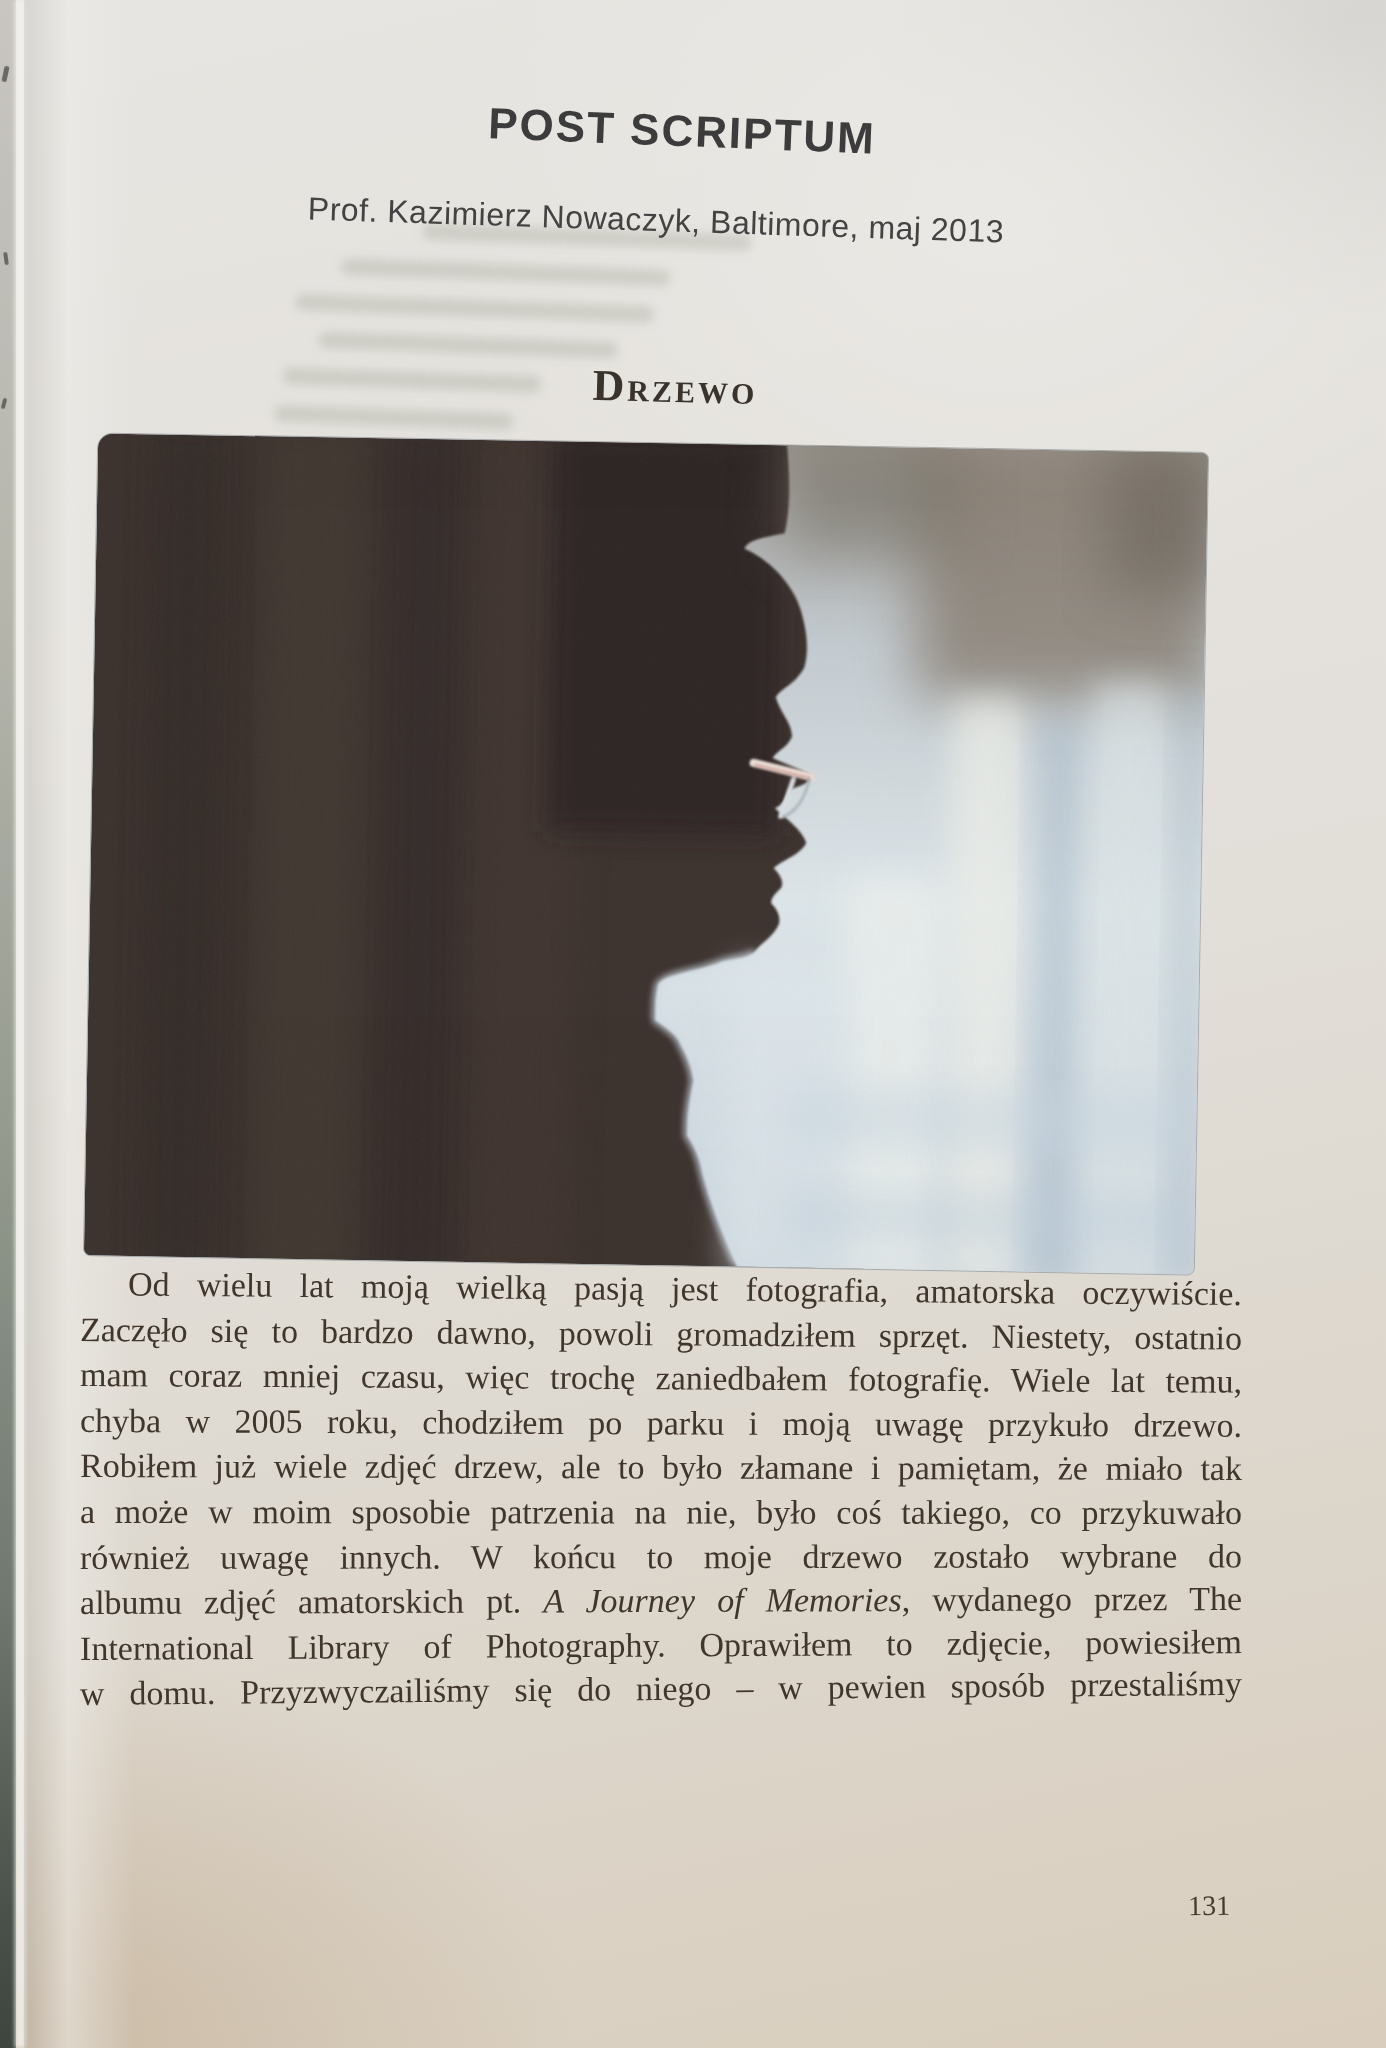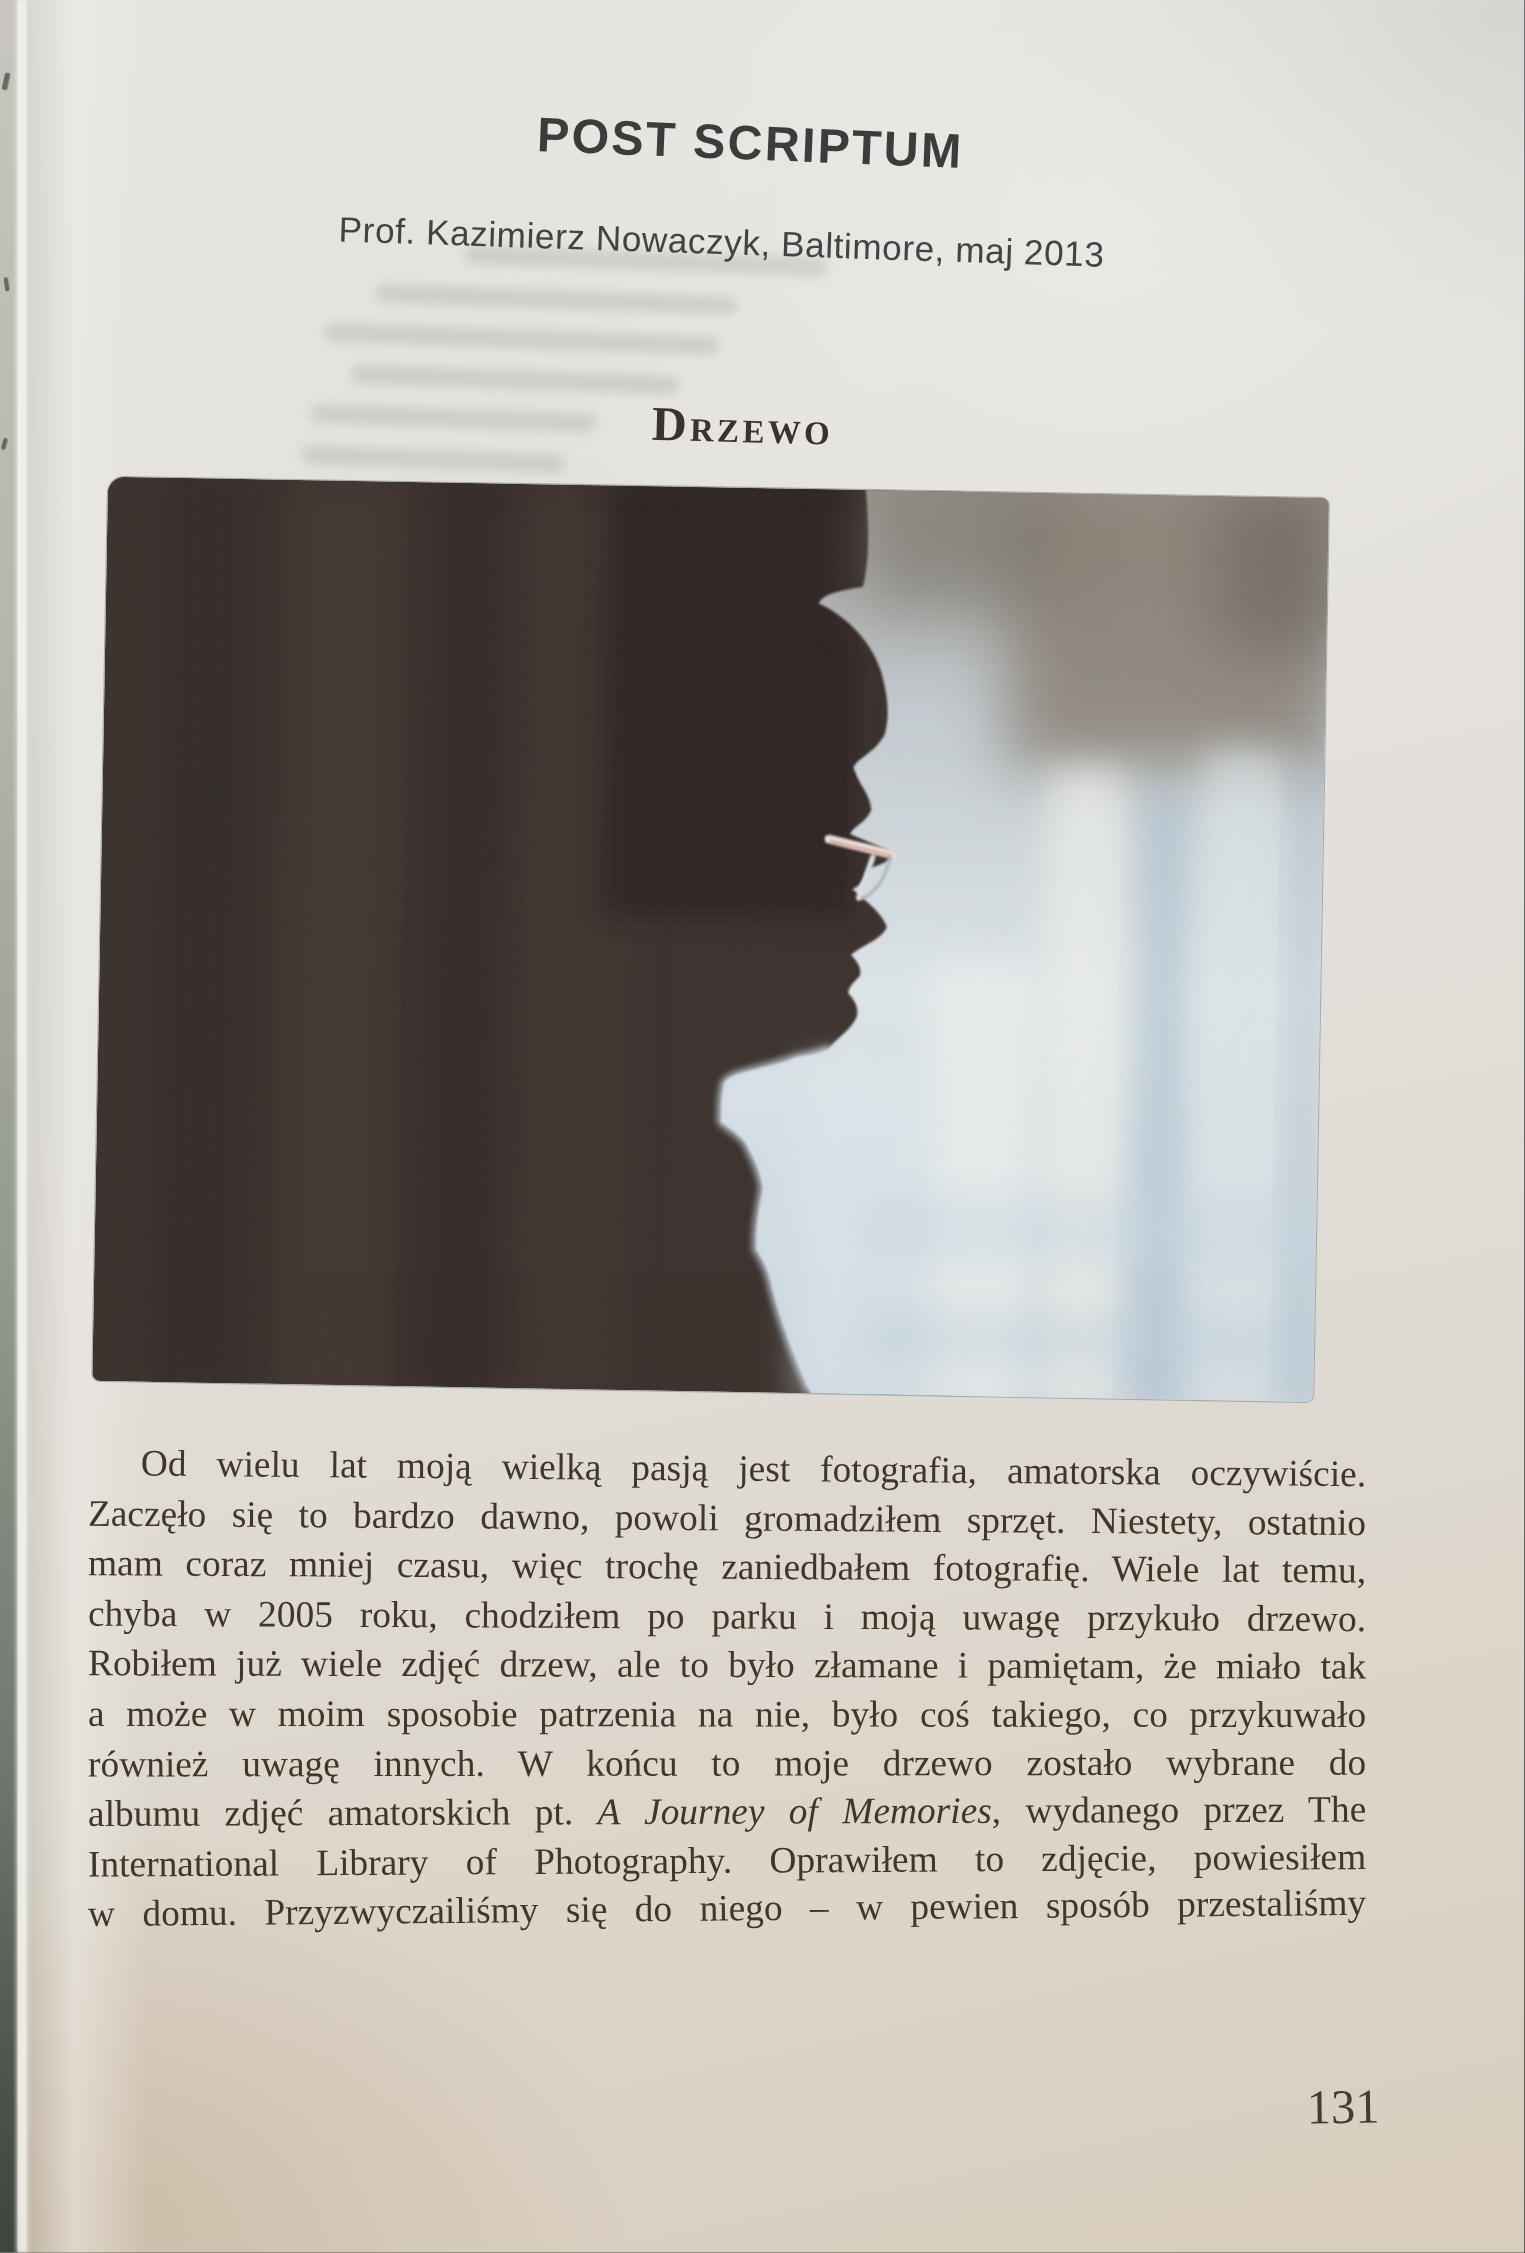--- a/index.html
+++ b/index.html
@@ -33,37 +33,37 @@
     font-size:30px;font-weight:700;letter-spacing:3px;color:#3a332c;
     text-transform:uppercase;transform:rotate(1.5deg);}
   .section-heading::first-letter{font-size:44px;}
   
   .photo{position:absolute;left:90px;top:442px;width:1110px;height:822px;
     transform:rotate(1deg);transform-origin:50% 50%;
     border-radius:16px 8px 8px 8px;overflow:hidden;
     border:1px solid rgba(100,95,88,.35);background:#cdd5da;}
   .photo svg{display:block;width:100%;height:100%;}
   
-  .bodytext{position:absolute;left:80px;top:1308px;width:1162px;color:#40362c;}
+  .bodytext{position:absolute;left:80px;top:1261px;width:1162px;color:#40362c;}
   .bl{font-size:34px;line-height:45.6px;height:45.6px;white-space:nowrap;
     text-align:justify;text-align-last:justify;transform-origin:0 50%;}
   .bl span{white-space:normal;}
   .bl i{font-style:italic;}
   .bl:nth-child(1){padding-left:48px;transform:rotate(.5deg);}
   .bl:nth-child(2){transform:rotate(.42deg);}
   .bl:nth-child(3){transform:rotate(.33deg);}
   .bl:nth-child(4){transform:rotate(.24deg);}
   .bl:nth-child(5){transform:rotate(.15deg);}
   .bl:nth-child(6){transform:rotate(.05deg);}
   .bl:nth-child(7){transform:rotate(-.08deg);}
   .bl:nth-child(8){transform:rotate(-.2deg);}
   .bl:nth-child(9){transform:rotate(-.34deg);}
   .bl:nth-child(10){transform:rotate(-.5deg);}
   .bl:nth-child(11){transform:rotate(-.68deg);}
-  .page-number{position:absolute;left:1188px;top:1890px;font-size:44px;color:#453c31;
+  .page-number{position:absolute;left:1188px;top:1890px;font-size:28px;color:#453c31;
     transform:rotate(-.8deg);}
 </style>
 </head>
 <body>
 
 <div class="frame">
 
   <div class="edge-strip"></div>
   <div class="edge-mark" style="left:3px;top:66px;width:5px;height:16px;transform:rotate(12deg);"></div>
   <div class="edge-mark" style="left:4px;top:252px;width:4px;height:13px;transform:rotate(-8deg);"></div>

